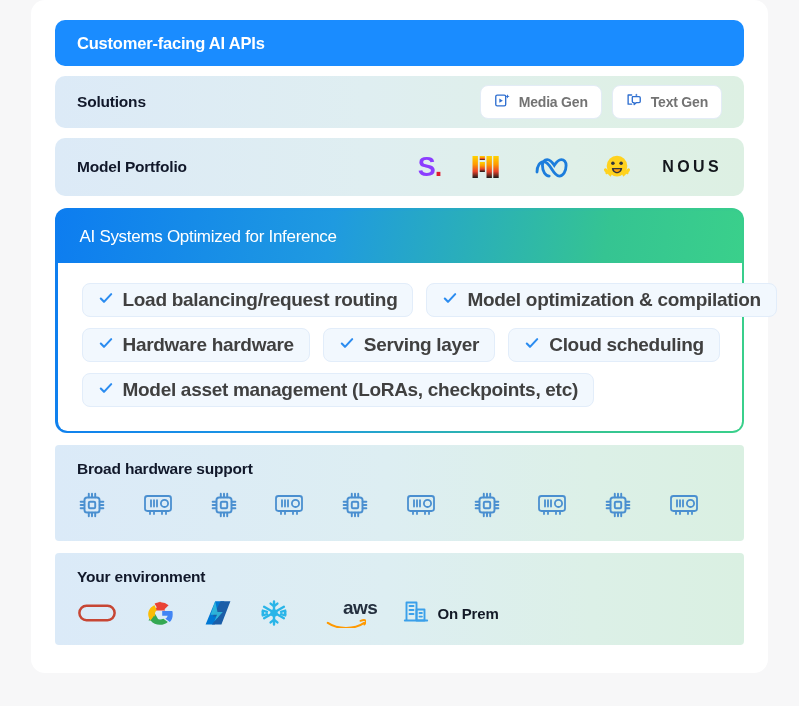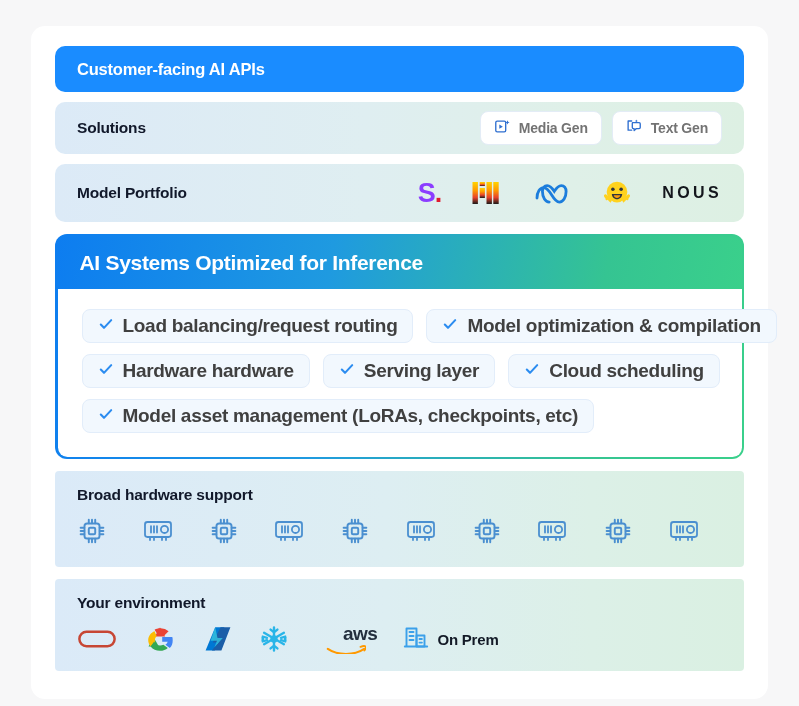--- a/index.html
+++ b/index.html
@@ -5,21 +5,21 @@
   * { box-sizing: border-box; margin: 0; padding: 0; }
   html, body {
     width: 799px; height: 706px;
     background: #f7f7f8;
     font-family: "Liberation Sans", sans-serif;
     overflow: hidden;
   }
   .page {
     width: 799px; height: 536px;
     display: flex; align-items: flex-start; justify-content: center;
-    padding-top: 26px;
+    padding-top: 0;
   }
   .panel {
     width: 737px;
     background: #ffffff;
     border-radius: 14px;
     padding: 20px 24px 28px 24px;
     display: flex; flex-direction: column; gap: 10px;
   }
 
   
@@ -89,21 +89,21 @@
     margin-top: 2px;
   }
   .gcard-head {
     height: 52px;
     display: flex; align-items: center;
     padding: 0 22px;
     border-radius: 9.5px 9.5px 0 0;
     background: linear-gradient(100deg, #0d7df0 0%, #1f9ae0 40%, #35c492 80%, #3ad08b 100%);
   }
   .gcard-title {
-    color: #ffffff; font-size: 21px; font-weight: bold;
+    color: #ffffff; font-size: 17px; font-weight: normal;
     letter-spacing: -0.3px;
   }
   .gcard-body {
     background: #ffffff;
     border-radius: 0 0 9.5px 9.5px;
     padding: 20px 24px 24px 24px;
     display: flex; flex-direction: column; gap: 11px;
   }
   .feat-row { display: flex; gap: 13px; }
   .feat {

